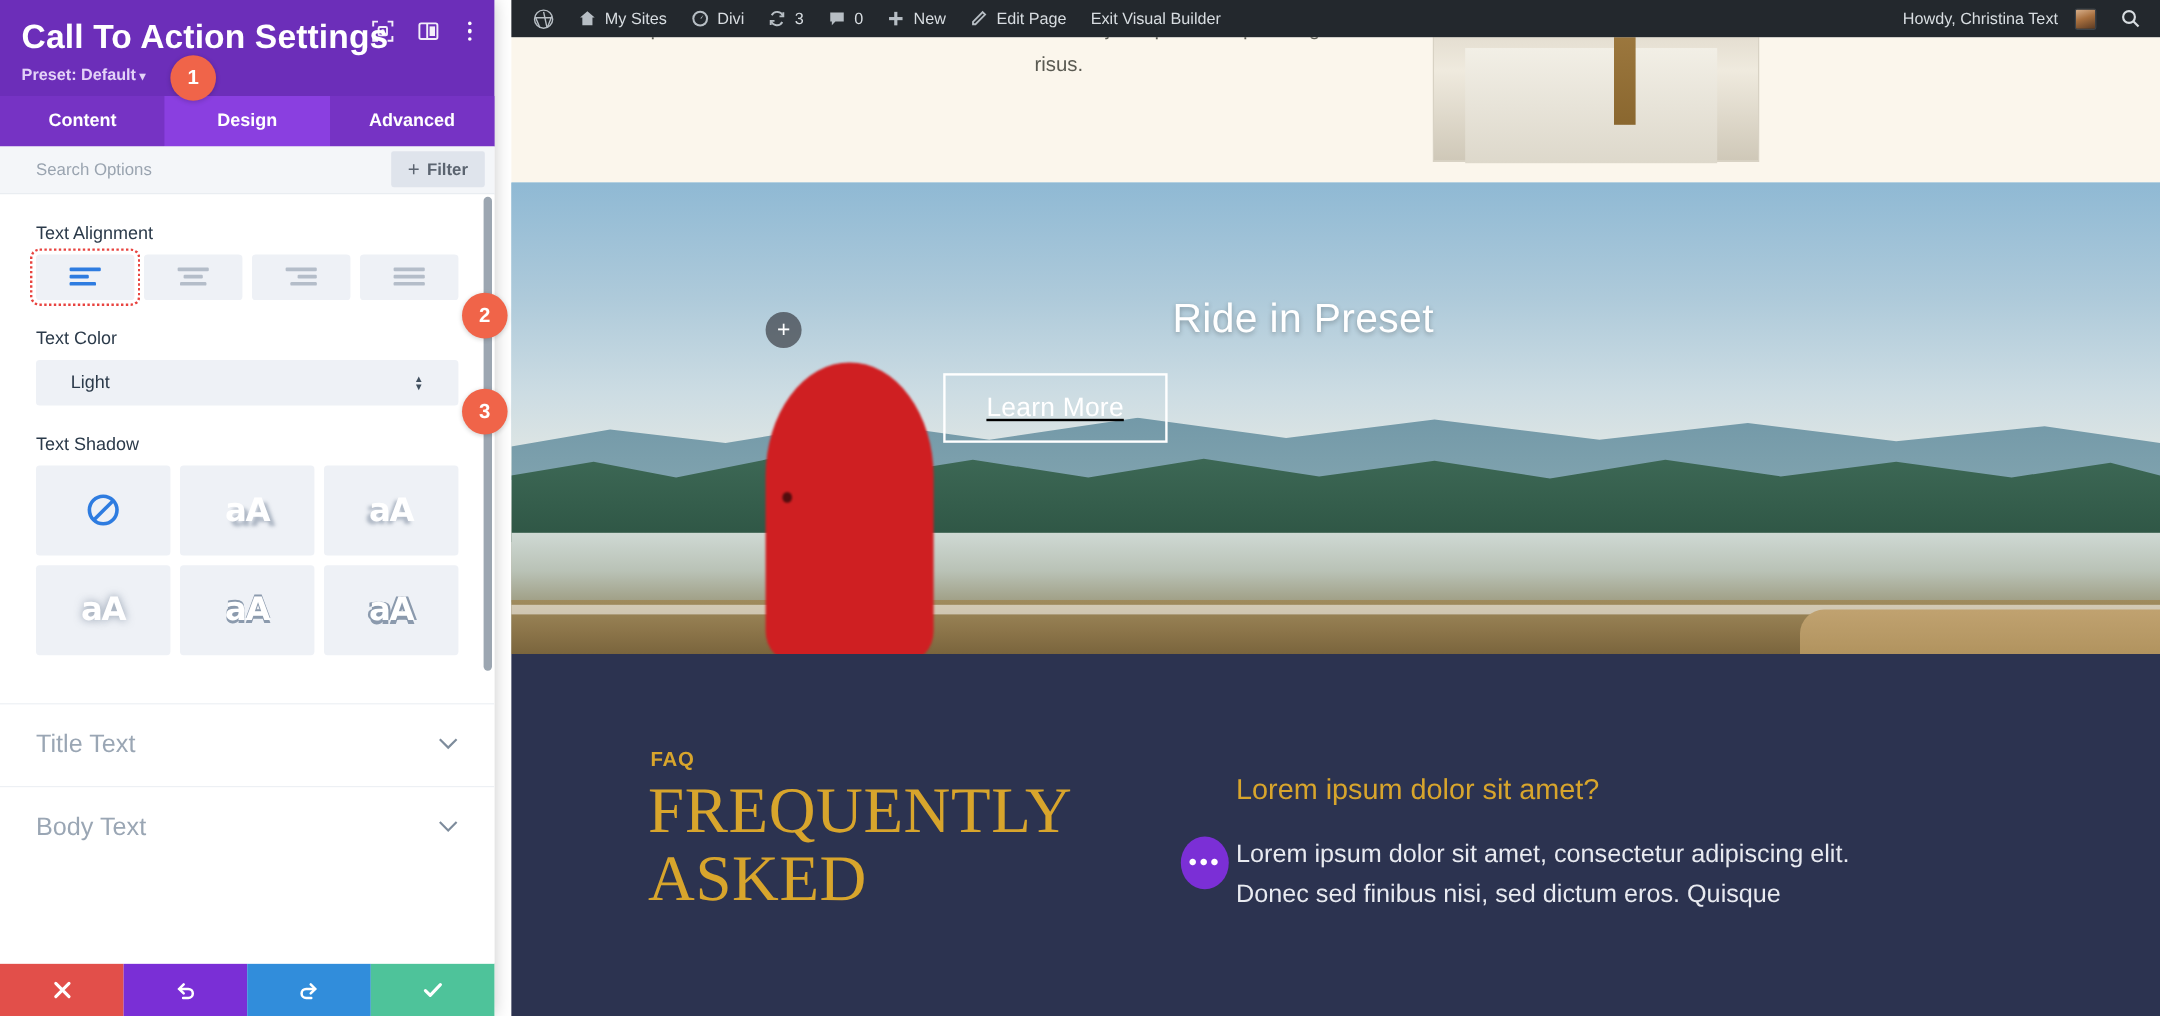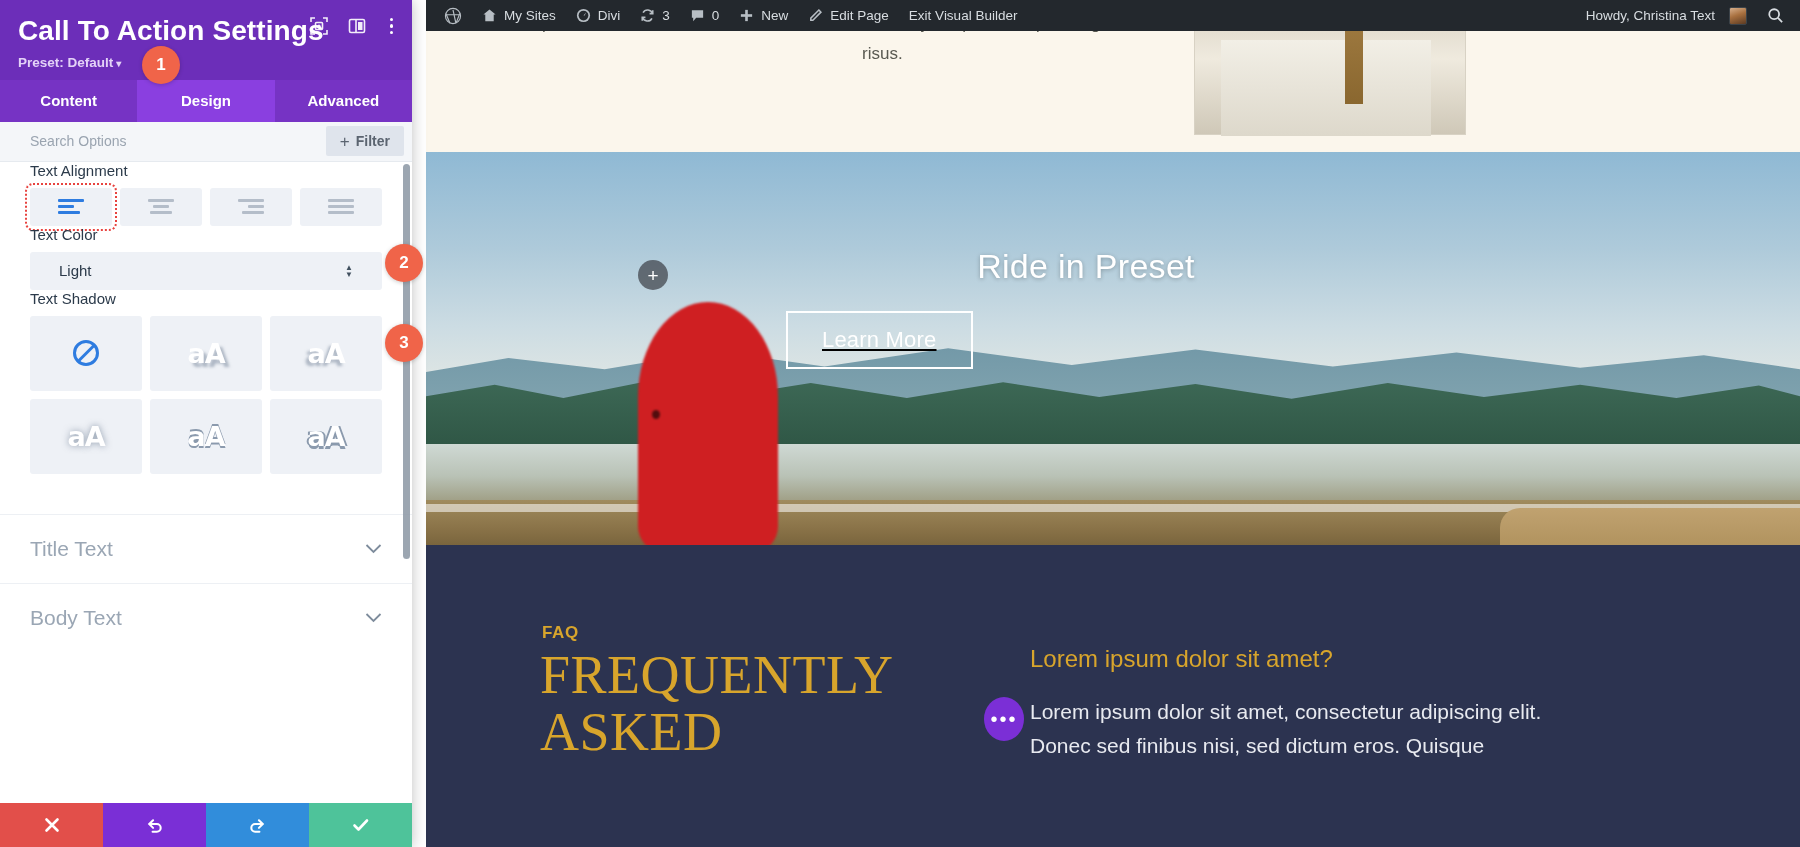--- a/index.html
+++ b/index.html
@@ -60,21 +60,21 @@
   .sec-open { padding: 22px 30px 0 30px; }
   .sec-head {
     display: flex; align-items: center; justify-content: space-between;
   }
   .sec-title-open { color: #4c7bd9; font-size: 21px; font-weight: 400; }
   .sec-head-tools { display: flex; align-items: center; gap: 16px; }
   .chev { color: #5e88d8; font-size: 15px; line-height: 1; }
   .dots-v2 { display: flex; flex-direction: column; gap: 3px; }
   .dots-v2 i { width: 3.5px; height: 3.5px; background: #7e90a8; border-radius: 50%; display:block; }
 
-  .field { padding: 0 30px; }
+  .field { padding: 0 30px; margin-top: 24px; }
   .field-label { font-size: 15px; color: #2b3a4a; margin-bottom: 9px; font-weight: 500; }
 
   .align-row { display: flex; gap: 8px; }
   .align-btn {
     flex: 1; height: 38px; background: #eef1f6; border-radius: 3px;
     display: flex; align-items: center; justify-content: center; cursor: pointer;
   }
   .align-btn.selected { outline: 2px dotted #e8433f; outline-offset: 3px; }
   .ali { width: 26px; display: flex; flex-direction: column; gap: 3px; }
   .ali i { height: 3px; background: #b4bdc9; border-radius: 1px; display: block; }

